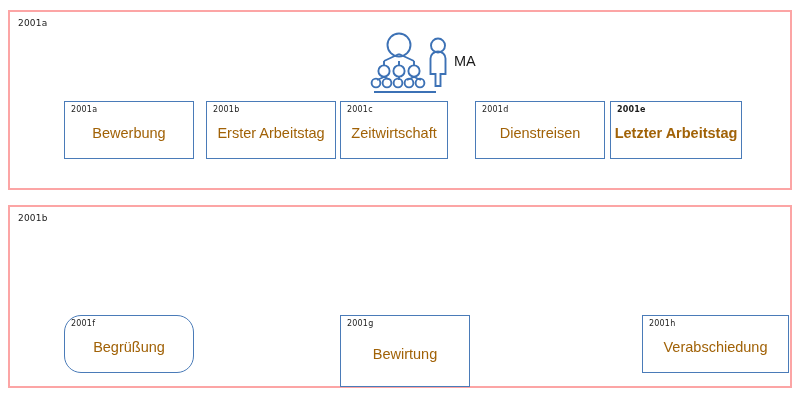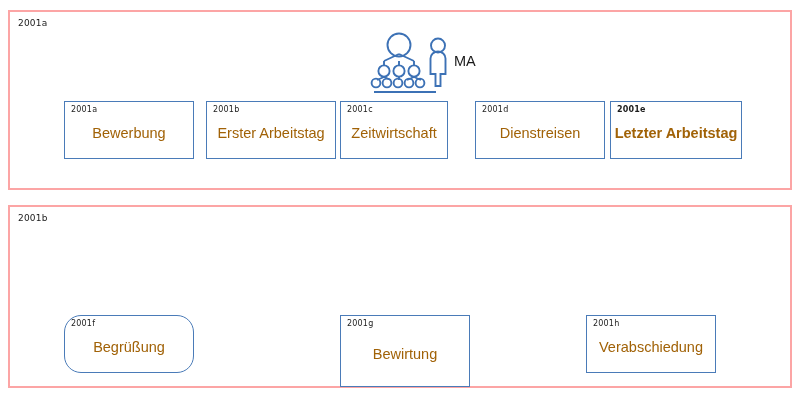--- a/index.html
+++ b/index.html
@@ -186,19 +186,19 @@
     <div class="step-box" style="left:54px; top:108px; width:130px; height:58px;border-radius:17px;">
       <div class="step-id">2001f</div>
       <div class="step-title">Begrüßung</div>
     </div>
 
     <div class="step-box" style="left:330px; top:108px; width:130px; height:72px;">
       <div class="step-id">2001g</div>
       <div class="step-title">Bewirtung</div>
     </div>
 
-    <div class="step-box" style="left:576px; top:108px; width:130px; height:58px;">
+    <div class="step-box" style="left:632px; top:108px; width:147px; height:58px;">
       <div class="step-id">2001h</div>
       <div class="step-title">Verabschiedung</div>
     </div>
   </div>
 
 </div>
 
 </body></html>

